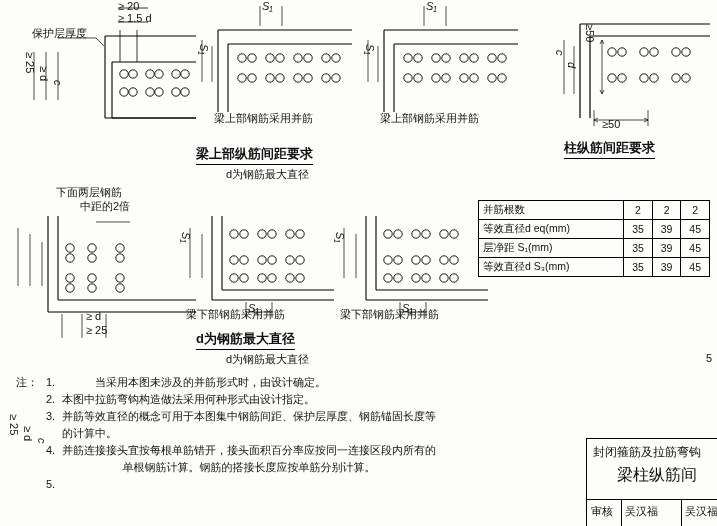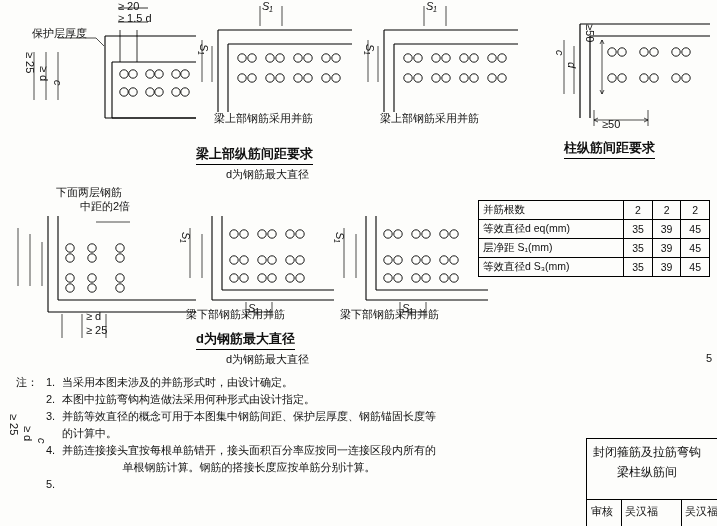--- a/index.html
+++ b/index.html
@@ -363,21 +363,21 @@
         </tr>
       </tbody>
   </table>
 
   <div class="abs notes" style="left:16px;top:374px;width:470px;">
     <div style="display:flex;">
       <div style="flex:0 0 30px;">注：</div>
       <div id="notes-list" style="flex:1;">
           <div class="ni">
             <div class="nn">1.</div>
-            <div style="white-space: pre-line;">当采用本图未涉及的并筋形式时，由设计确定。</div>
+            <div style="white-space: pre-line; margin-left: 33px;">当采用本图未涉及的并筋形式时，由设计确定。</div>
           </div>
           <div class="ni">
             <div class="nn">2.</div>
             <div style="white-space: pre-line;">本图中拉筋弯钩构造做法采用何种形式由设计指定。</div>
           </div>
           <div class="ni">
             <div class="nn">3.</div>
             <div style="white-space: pre-line;">并筋等效直径的概念可用于本图集中钢筋间距、保护层厚度、钢筋锚固长度等
 的计算中。</div>
           </div>
@@ -388,21 +388,21 @@
           </div>
           <div class="ni">
             <div class="nn">5.</div>
           </div>
         </div>
     </div>
   </div>
 
   <div class="abs" style="left:586px;top:438px;width:131px;height:88px;border:1px solid #000;">
     <div class="abs txt" style="left:6px;top:6px;font-size:12px;">封闭箍筋及拉筋弯钩</div>
-    <div class="abs txt" style="left:30px;top:26px;font-size:12px;">梁柱纵筋间</div>
+    <div class="abs txt" style="left:30px;top:26px;font-size:16px;">梁柱纵筋间</div>
     <div class="abs line hl" style="left:0;top:60px;width:131px;"></div>
     <div class="abs line vl" style="left:34px;top:60px;height:28px;"></div>
     <div class="abs line vl" style="left:94px;top:60px;height:28px;"></div>
     <div class="abs txt" style="left:4px;top:66px;">审核</div>
     <div class="abs txt" style="left:38px;top:66px;">吴汉福</div>
     <div class="abs txt" style="left:98px;top:66px;">吴汉福</div>
   </div>
   <div class="abs line vl" style="left:586px;top:438px;height:88px;"></div>
   <div class="abs txt" style="left:706px;top:352px;">5</div>
 

